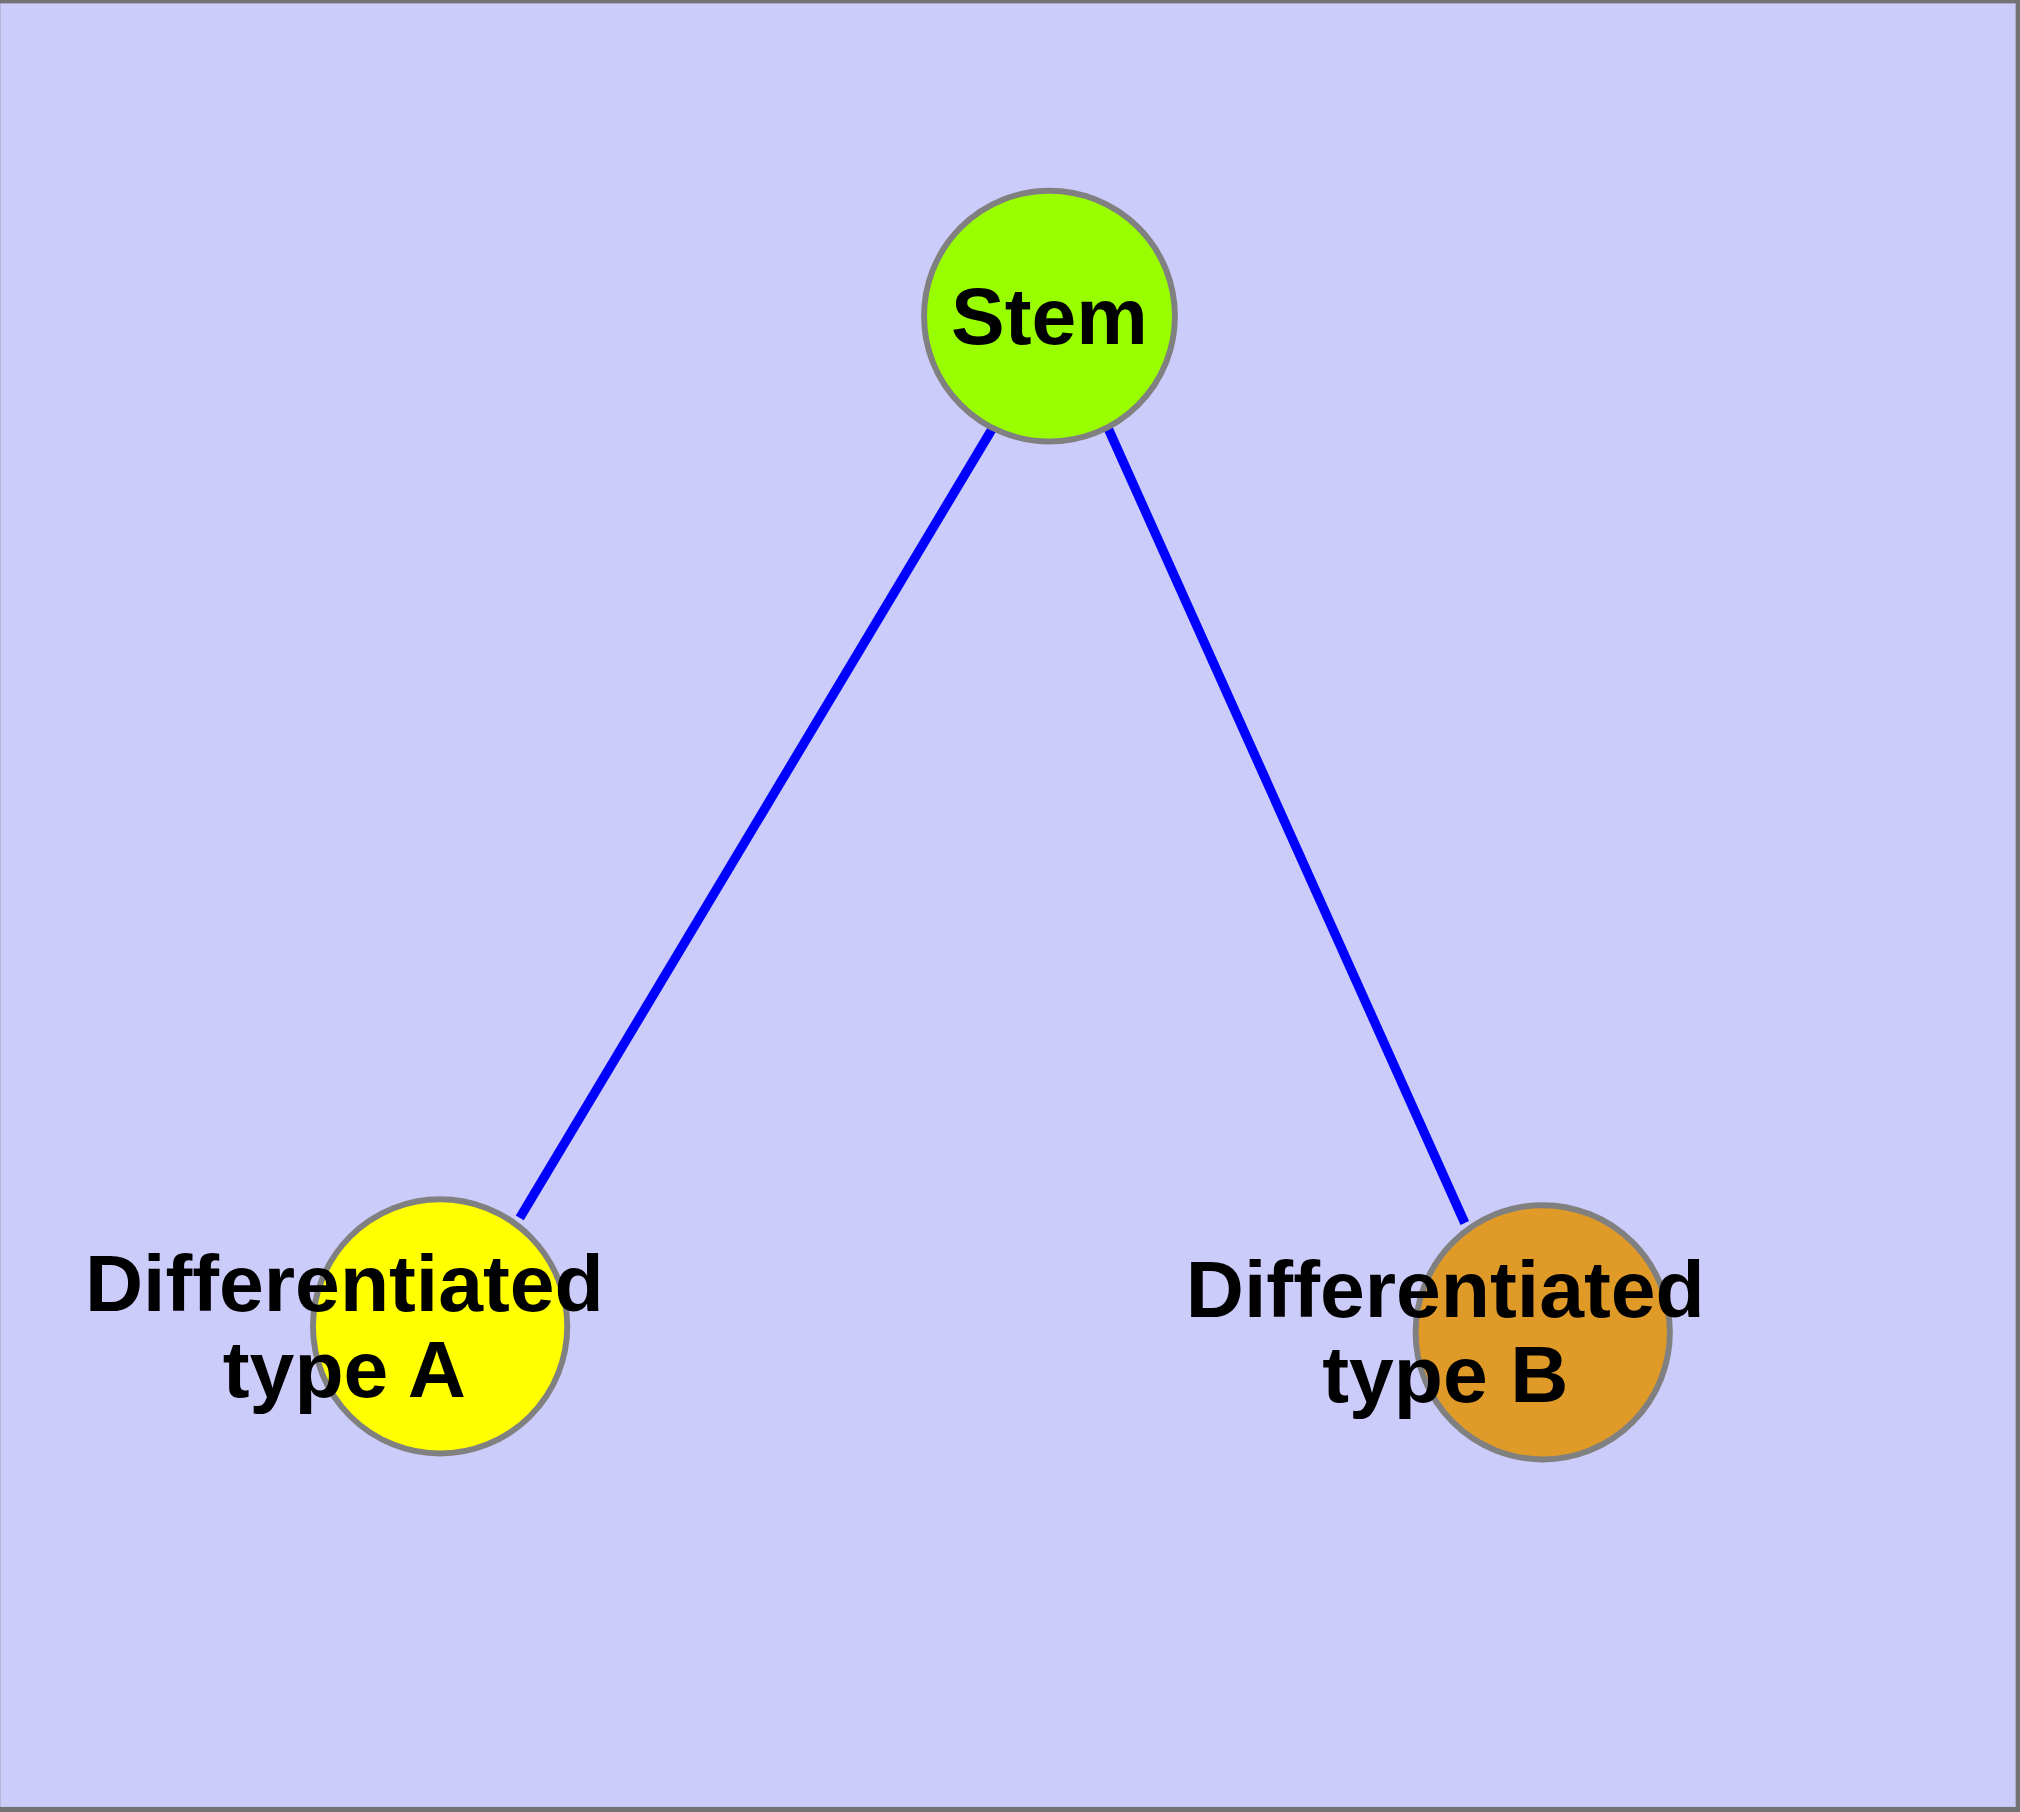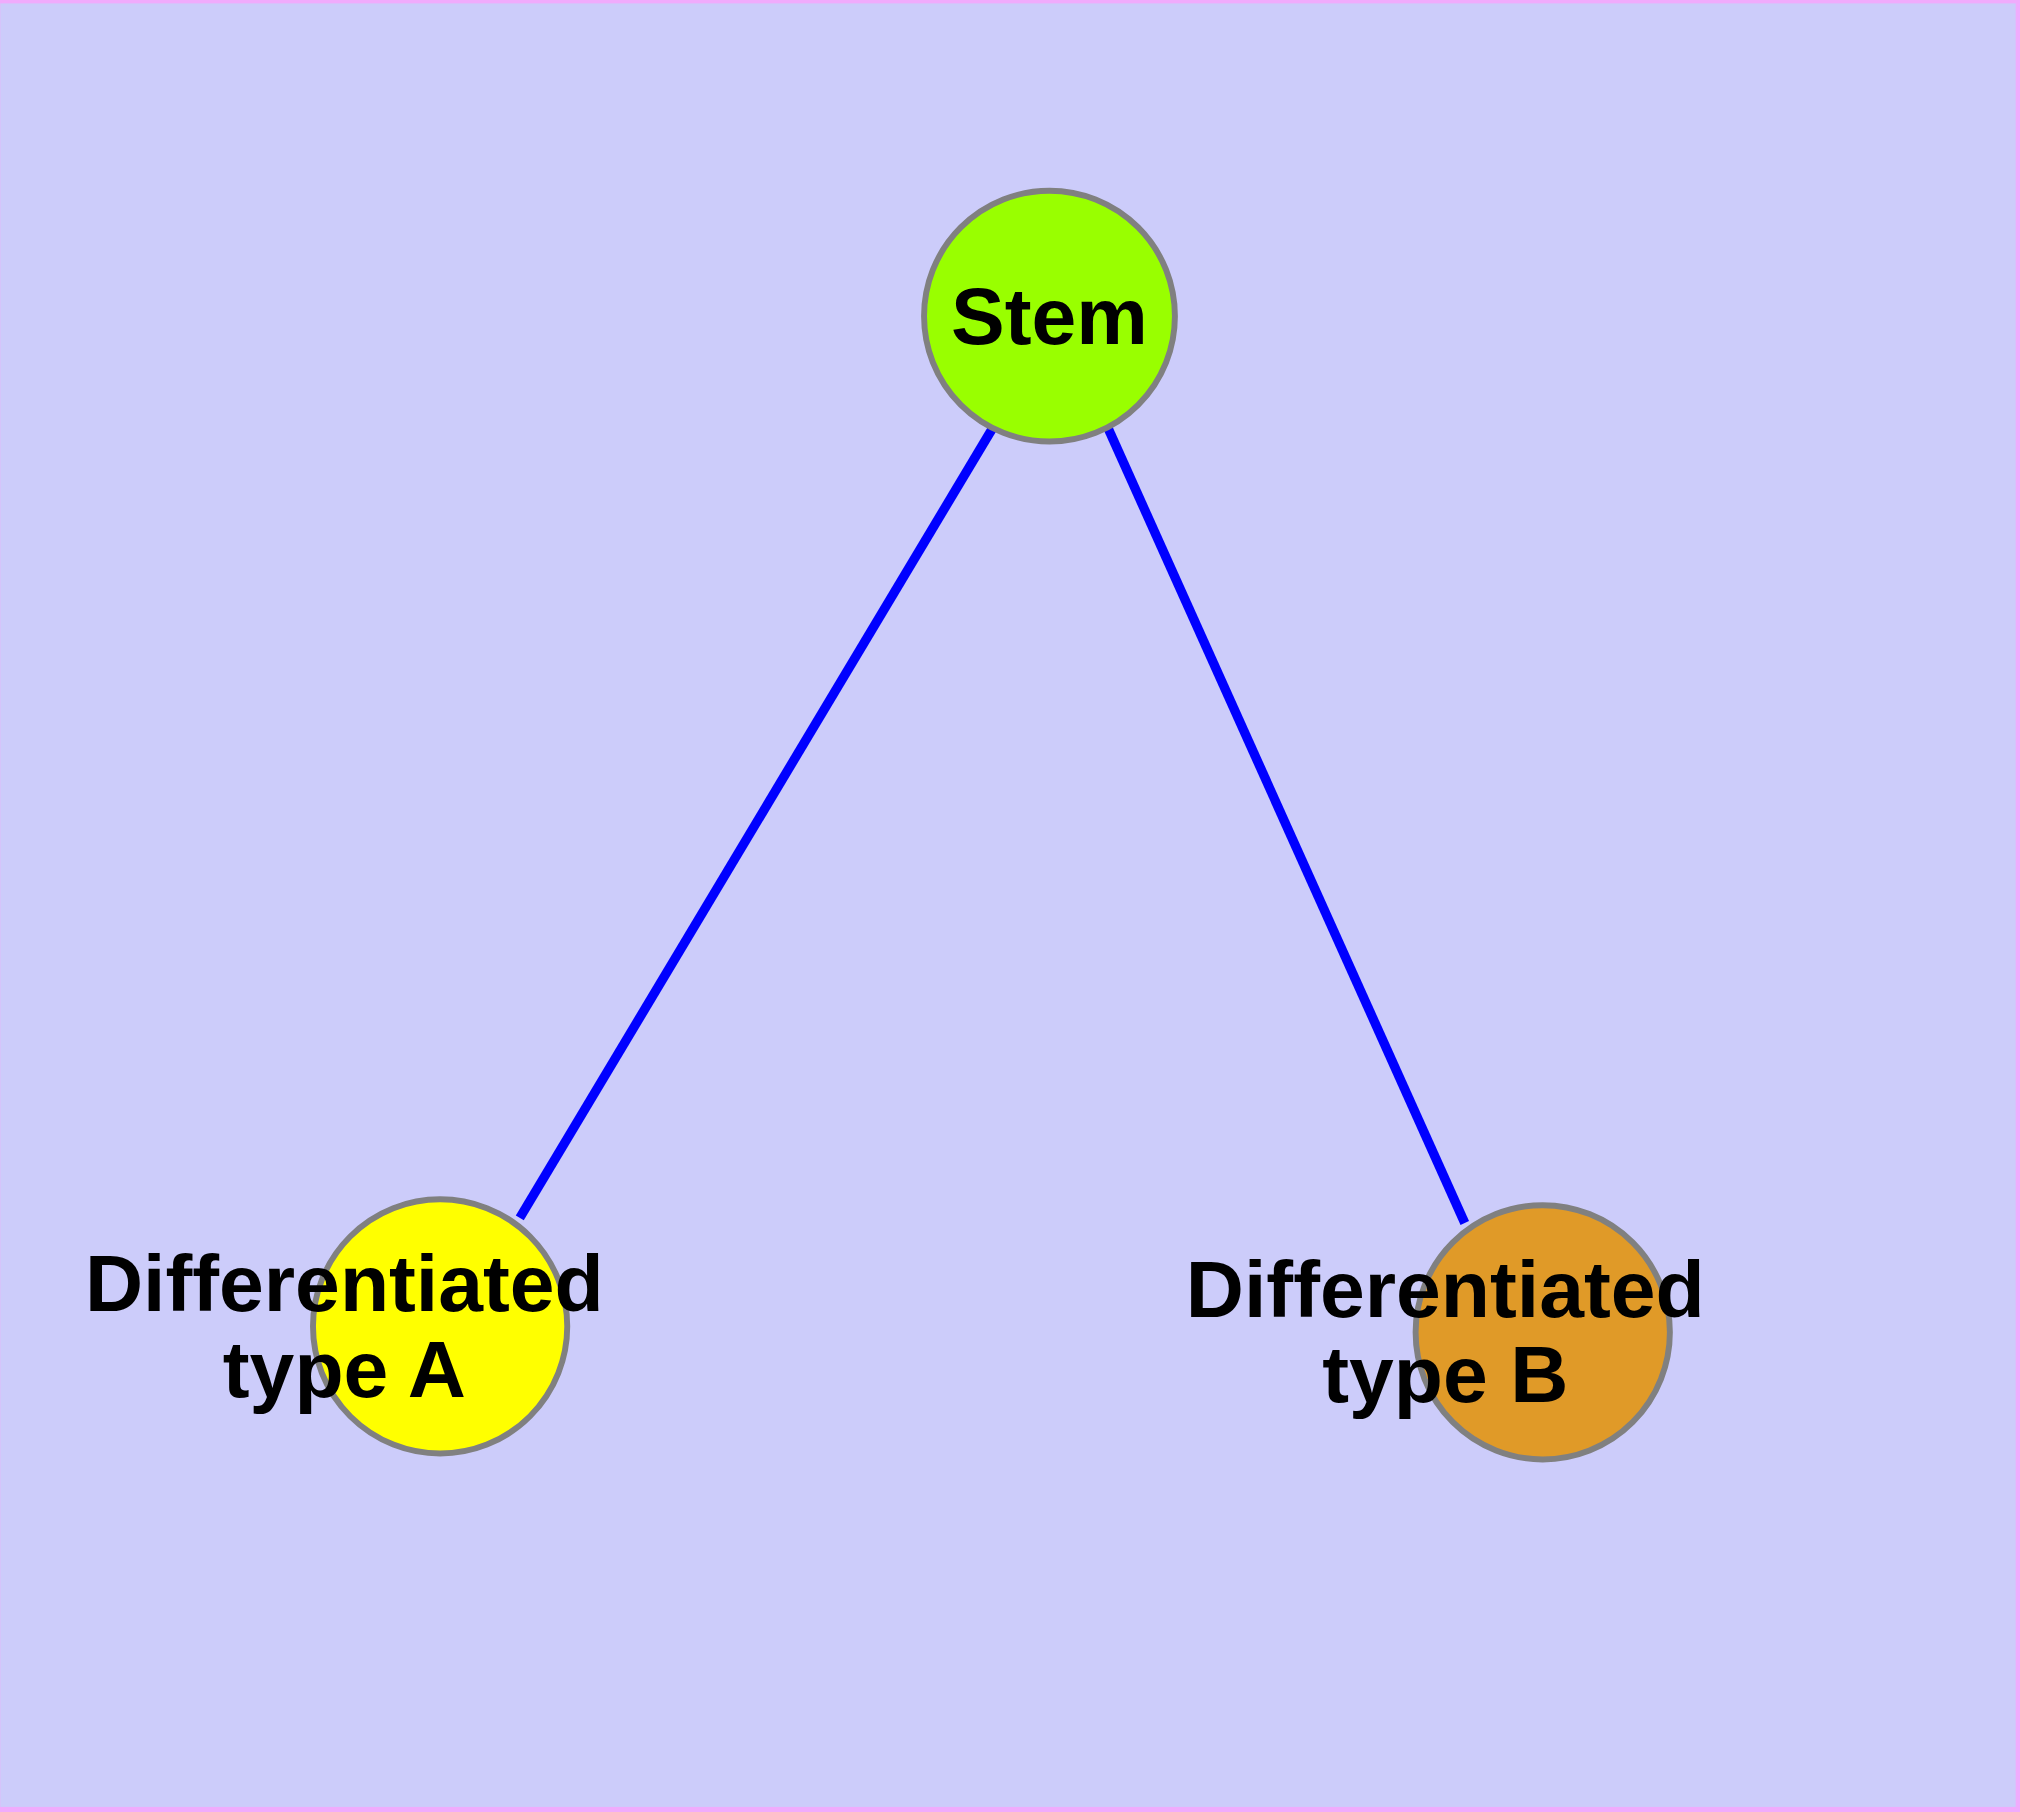--- a/index.html
+++ b/index.html
@@ -4,21 +4,21 @@
 <style>
   html, body {
     margin: 0;
     padding: 0;
     background: #ffffff;
   }
   #canvas {
     position: relative;
     width: 2021px;
     height: 1812px;
-    background: #f0abfc;
+    background: #737373;
     overflow: hidden;
     font-family: "Liberation Sans", sans-serif;
   }
   #graph-svg {
     position: absolute;
     left: 0;
     top: 0;
     width: 2021px;
     height: 1812px;
     display: block;

